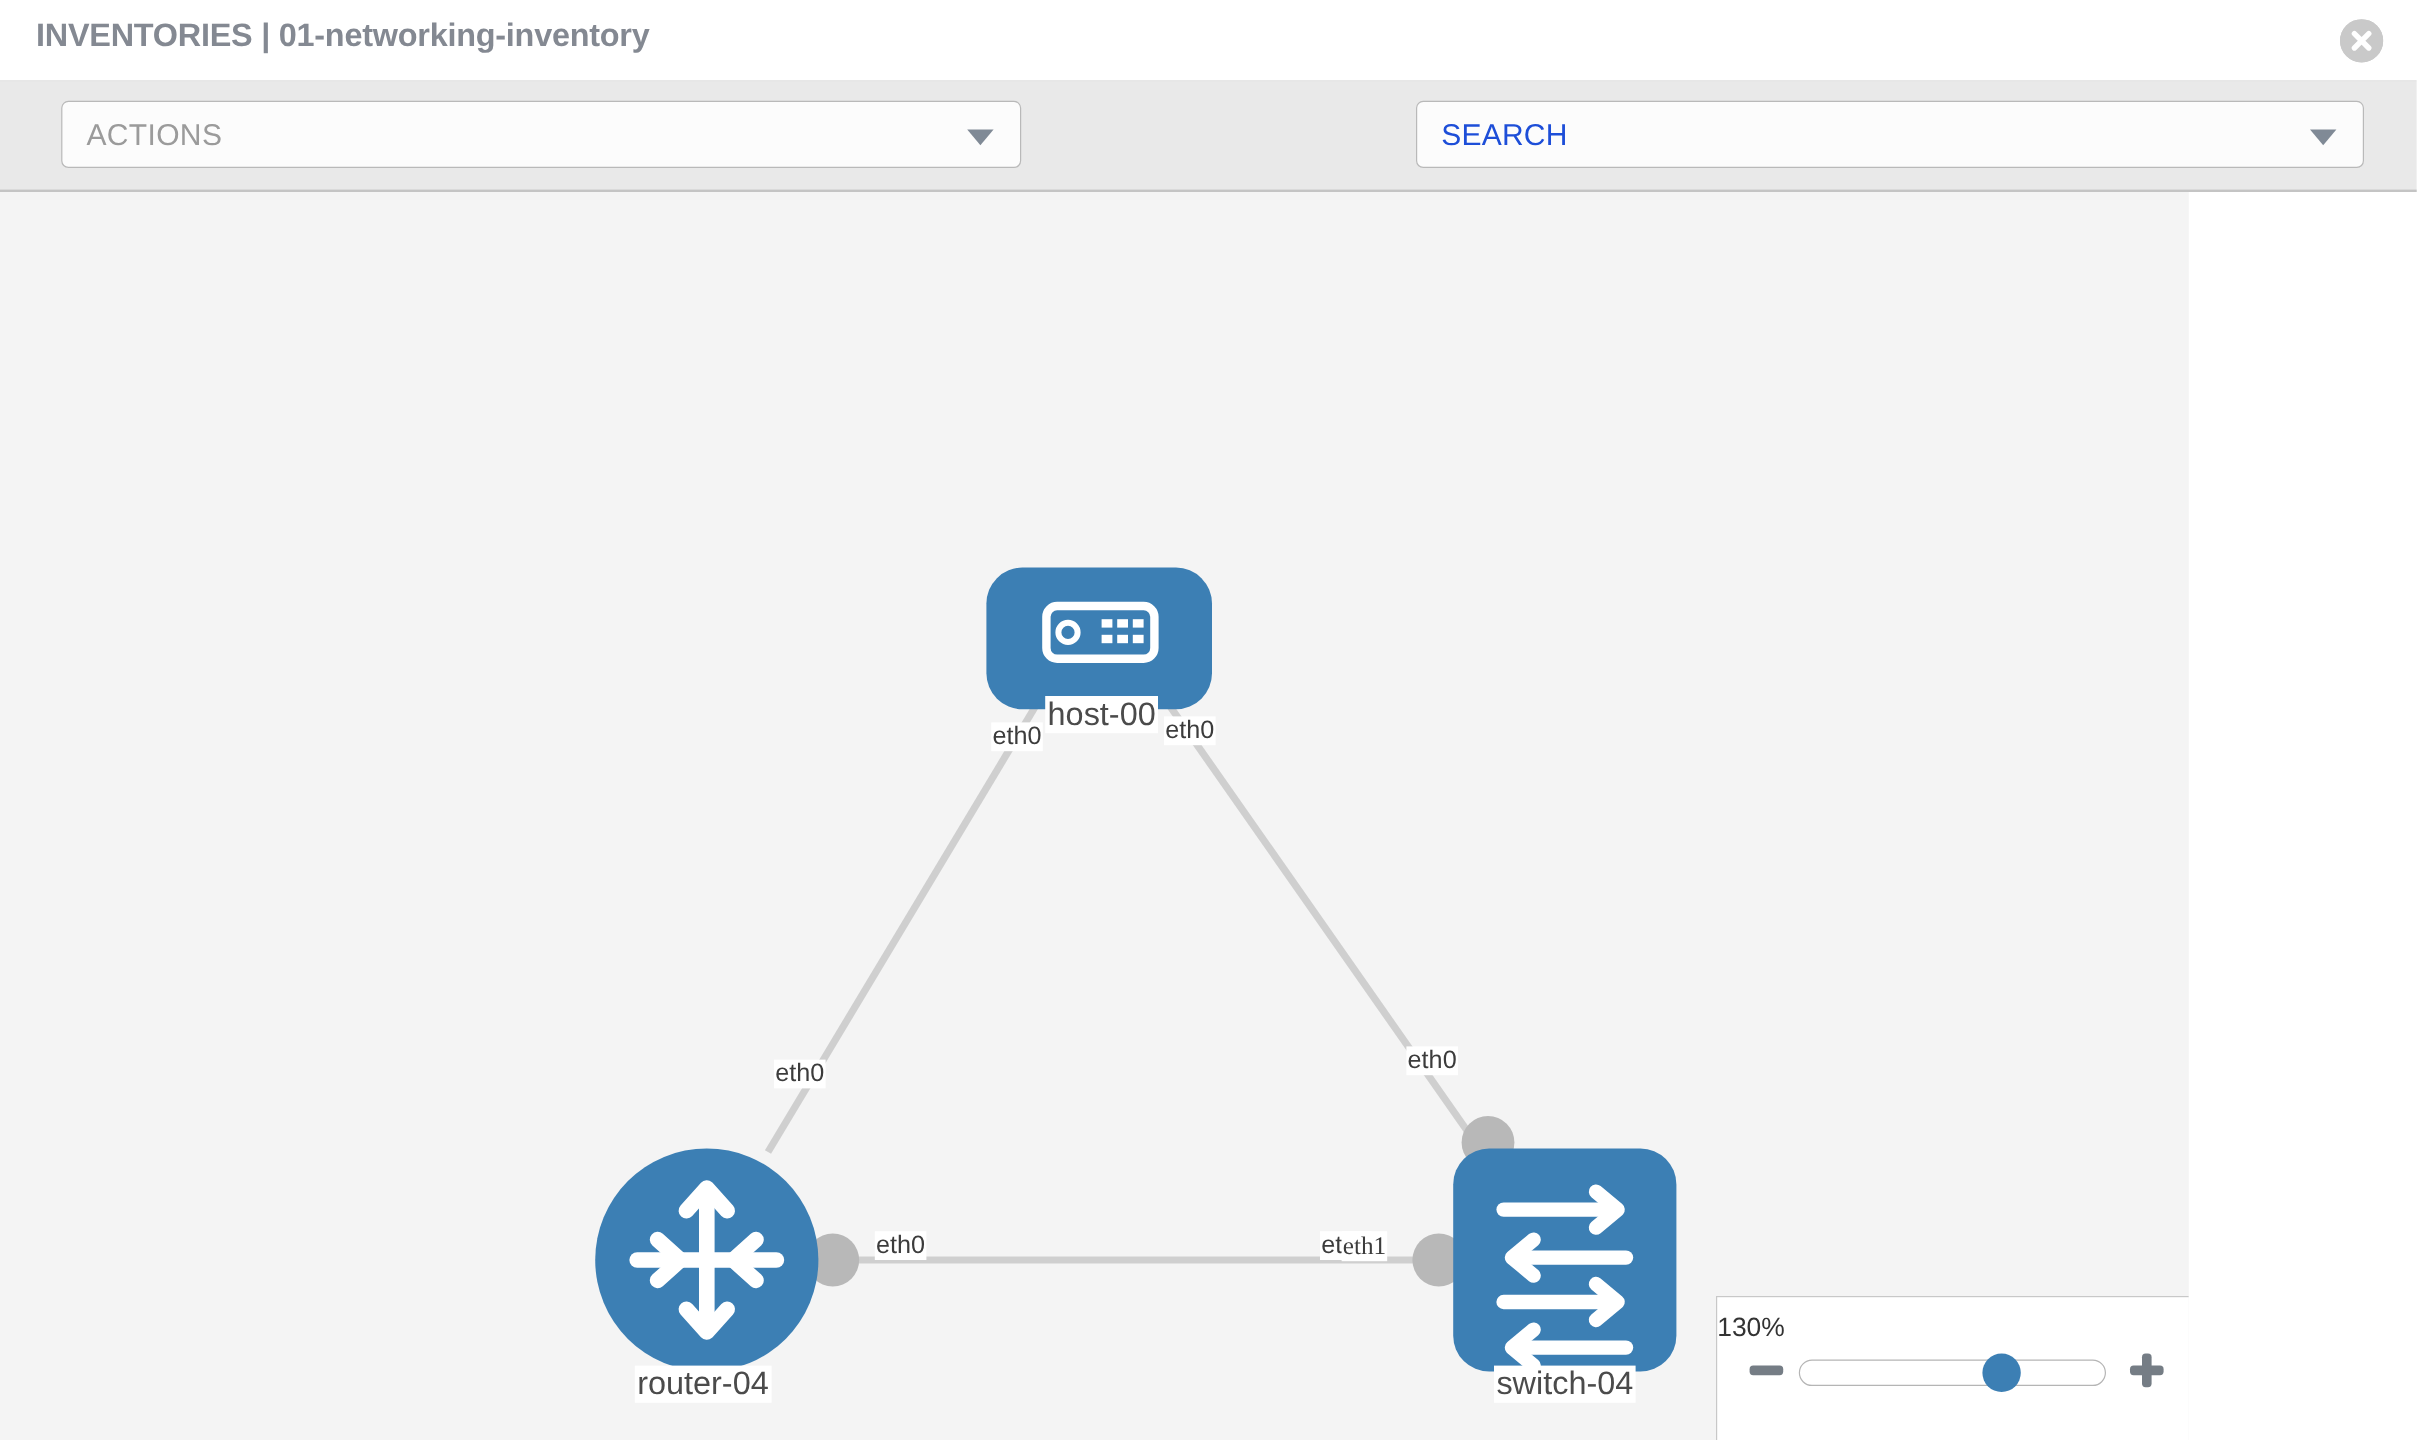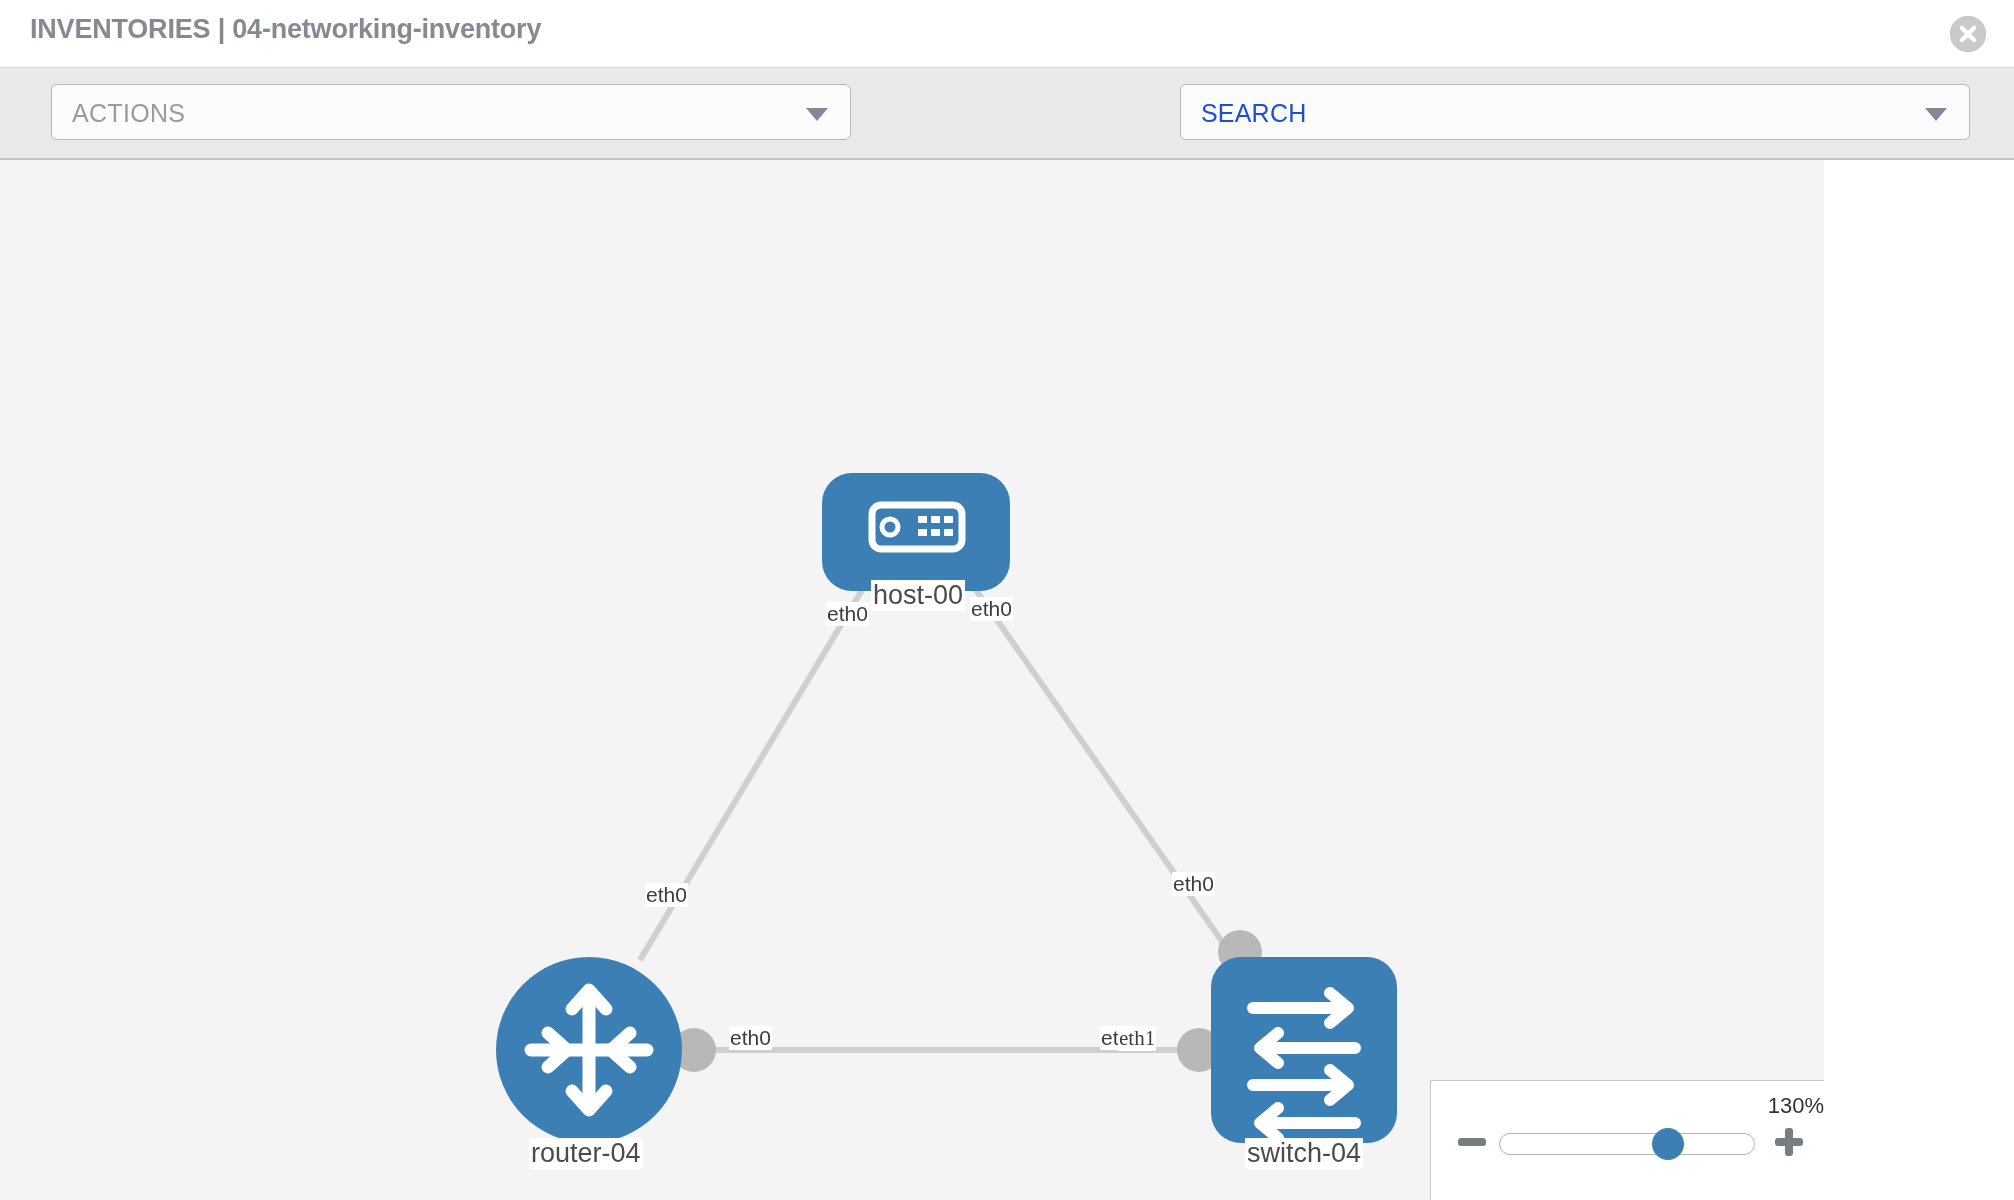--- a/index.html
+++ b/index.html
@@ -169,21 +169,21 @@
     border: 1px solid #c8c8c8;
     border-right: none;
     border-bottom: none;
     box-sizing: border-box;
   }
   .zoom-level {
     position: absolute;
     top: 12px;
     left: 0;
     width: 100%;
-    text-align: right;
+    text-align: left;
     font-size: 22px;
     color: #333333;
   }
   .zoom-minus, .zoom-plus {
     position: absolute;
     top: 44px;
     width: 34px;
     height: 34px;
     cursor: pointer;
   }
@@ -210,21 +210,21 @@
     background: #3c7fb4;
     cursor: grab;
   }
 </style>
 </head>
 <body>
 
 <div id="app">
 
   <div class="header">
-    <div class="page-title">INVENTORIES | 04-networking-inventory</div>
+    <div class="page-title">INVENTORIES | 01-networking-inventory</div>
     <div class="close-btn">
       <svg width="36" height="36" viewBox="0 0 36 36" aria-hidden="true">
         <circle cx="18" cy="18" r="18" fill="#c9c9c9"></circle>
         <path d="M12 12 L24 24 M24 12 L12 24" stroke="#ffffff" stroke-width="4.5" stroke-linecap="round"></path>
       </svg>
     </div>
   </div>
 
   <div class="toolbar">
 

